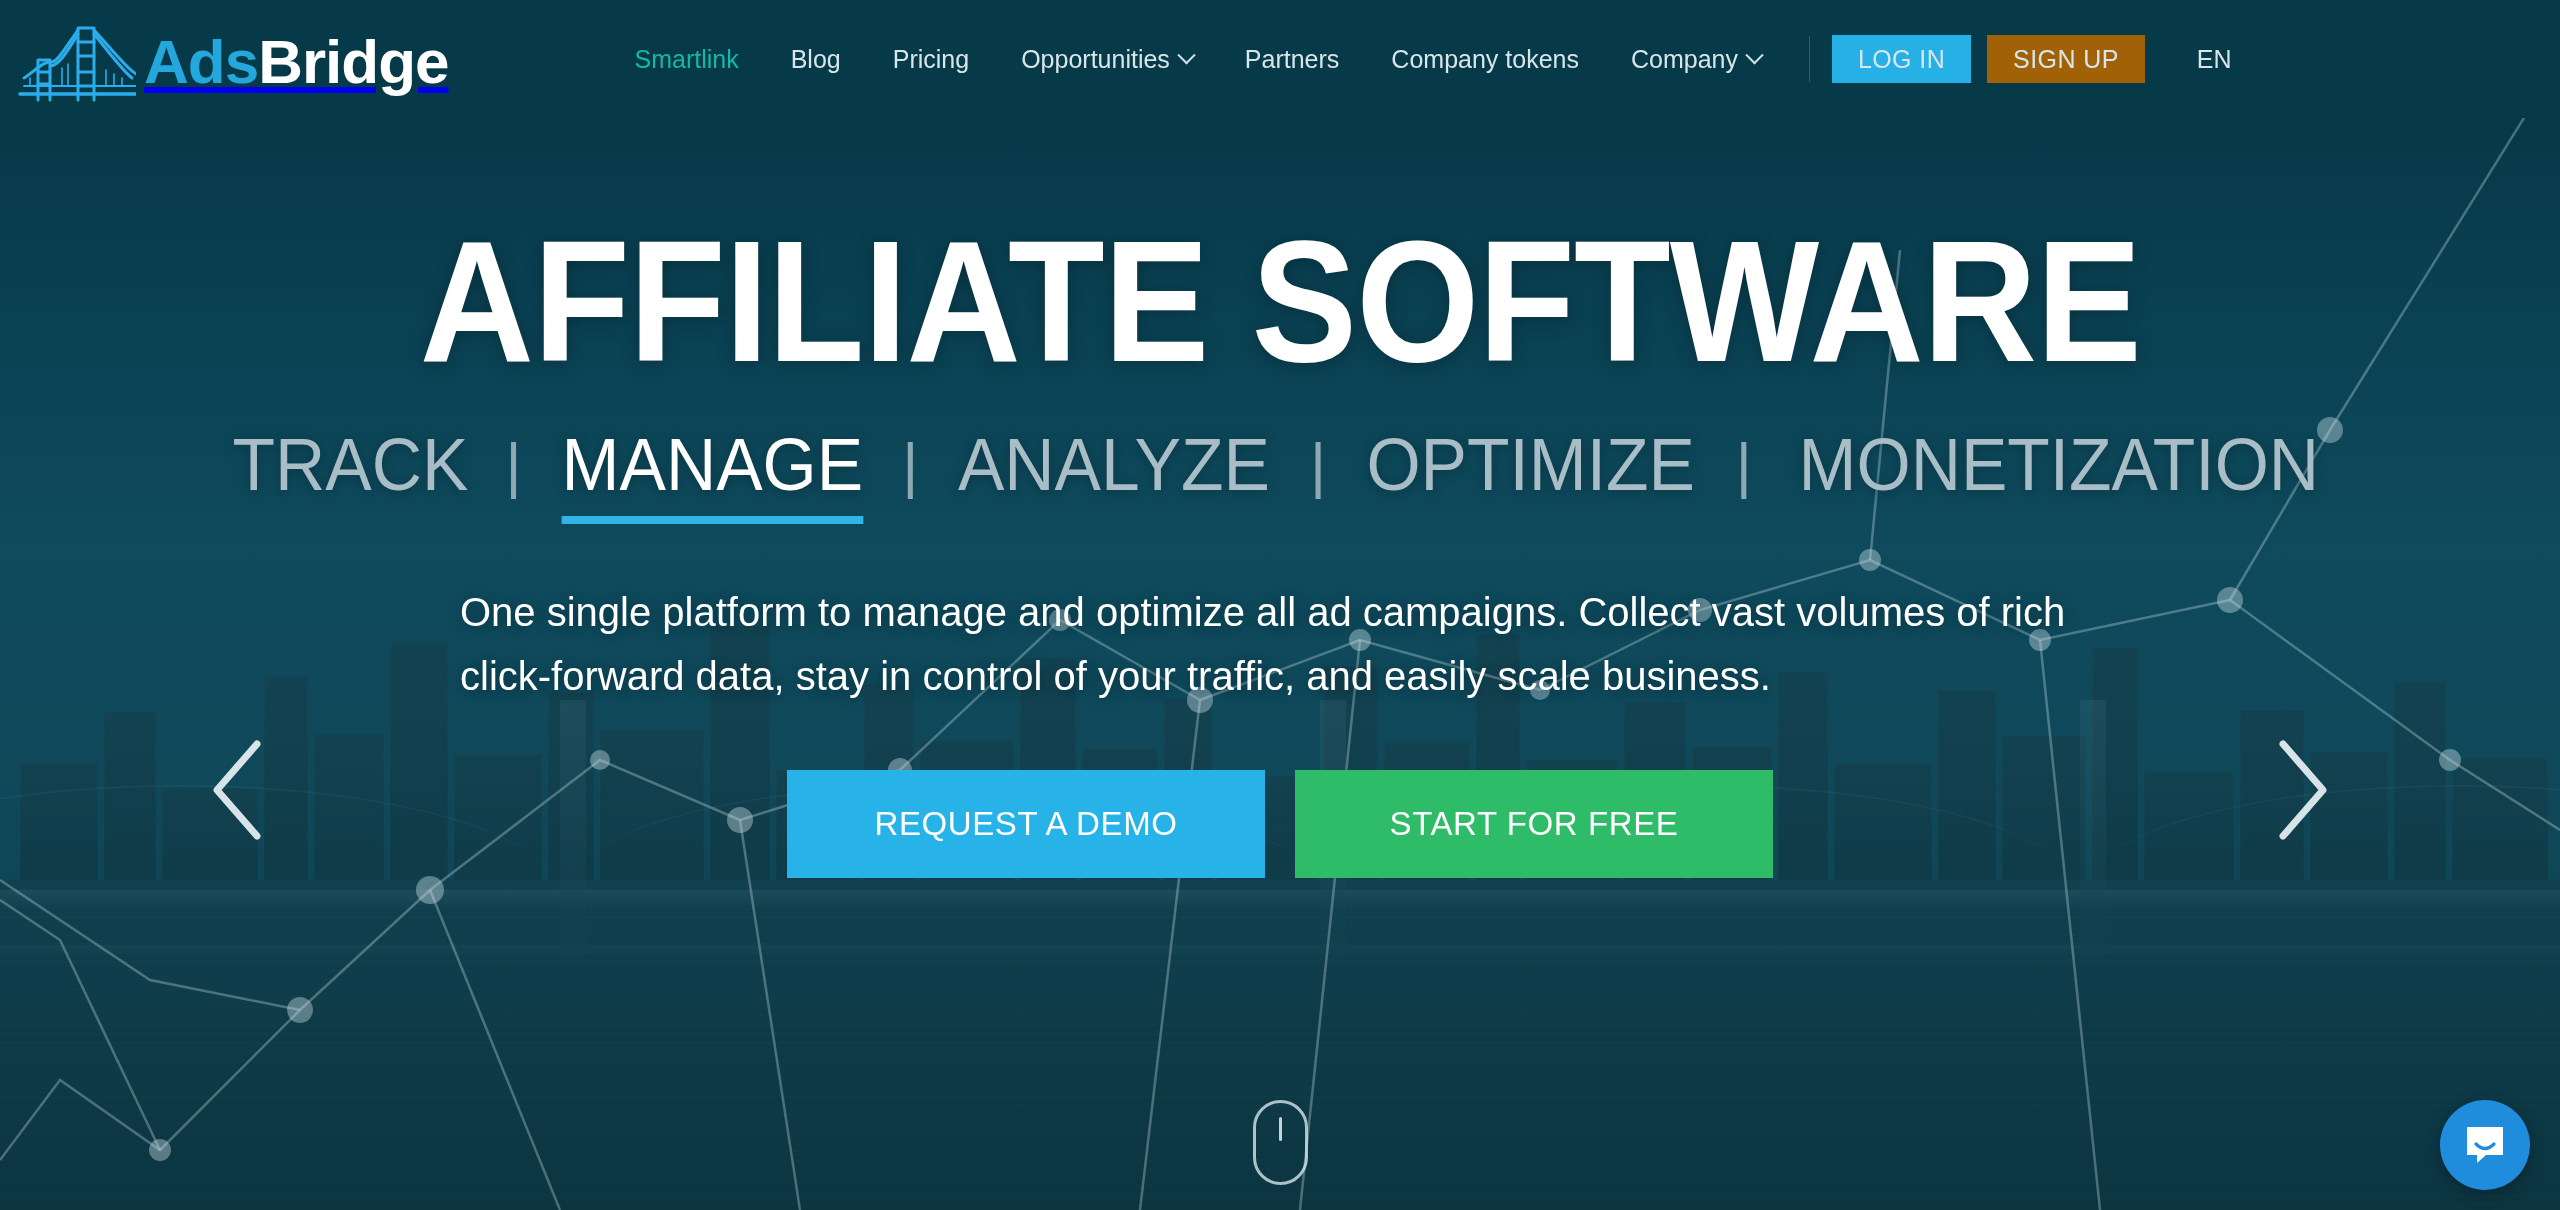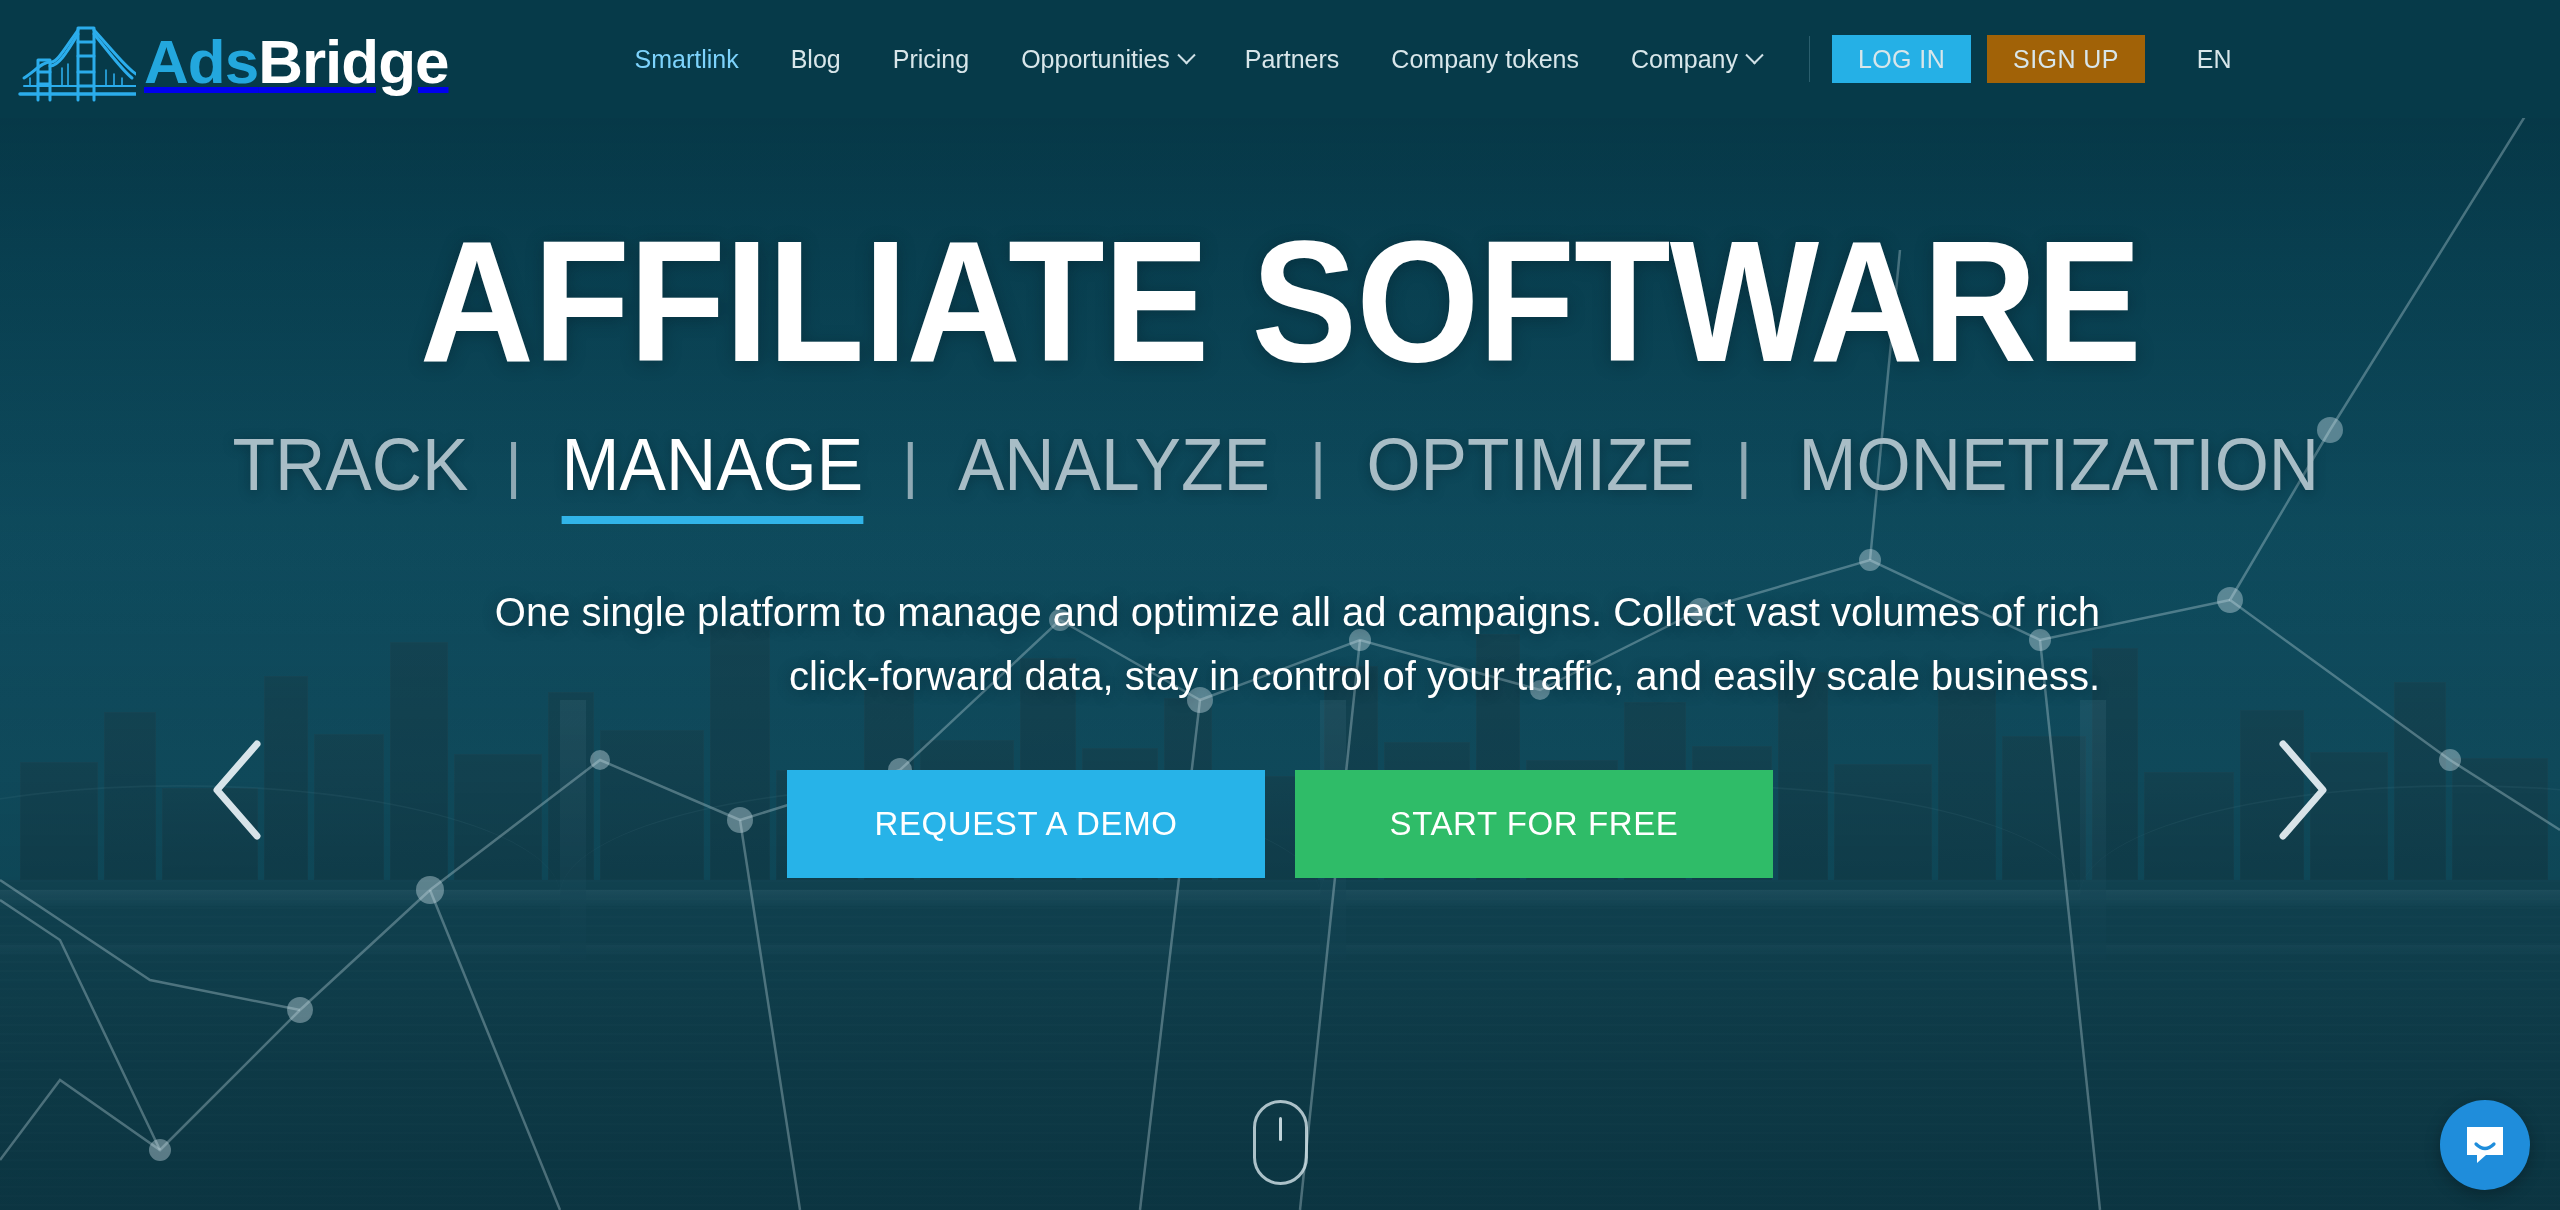--- a/index.html
+++ b/index.html
@@ -110,21 +110,21 @@
 
   .nav{
     display:flex; align-items:center; gap:0px;
     margin-left:160px;
   }
   .nav a{
     color:#d8e6ea; font-size:25px; text-decoration:none;
     padding:0 26px; white-space:nowrap;
     display:flex; align-items:center; gap:10px;
   }
-  .nav a.active{ color:#7dd3fc; }
+  .nav a.active{ color:#14b8a6; }
   .caret{
     display:inline-block; width:13px; height:13px;
     border-right:2.5px solid #cfe0e6; border-bottom:2.5px solid #cfe0e6;
     transform:rotate(45deg) translate(-3px,-3px);
   }
   .nav-div{
     width:1px; height:46px; background:#2a5e6d;
     margin:0 22px;
   }
   .btn-login, .btn-signup{
@@ -177,21 +177,21 @@
     left:14px; right:14px; bottom:-22px; height:8px;
     background:#31b4e8;
   }
   .step-sep{
     color:#8fa9b4; font-size:62px; line-height:74px;
     padding:0 16px; font-weight:300;
   }
   .hero-lead{
     margin-top:78px;
     width:1640px;
-    text-align:right;
+    text-align:left;
     color:#ffffff;
     font-size:40px; line-height:64px;
     text-shadow:0 2px 14px rgba(0,20,30,.45);
   }
   .hero-cta{
     margin-top:62px;
     display:flex; gap:30px;
   }
   .cta{
     display:flex; align-items:center; justify-content:center;

